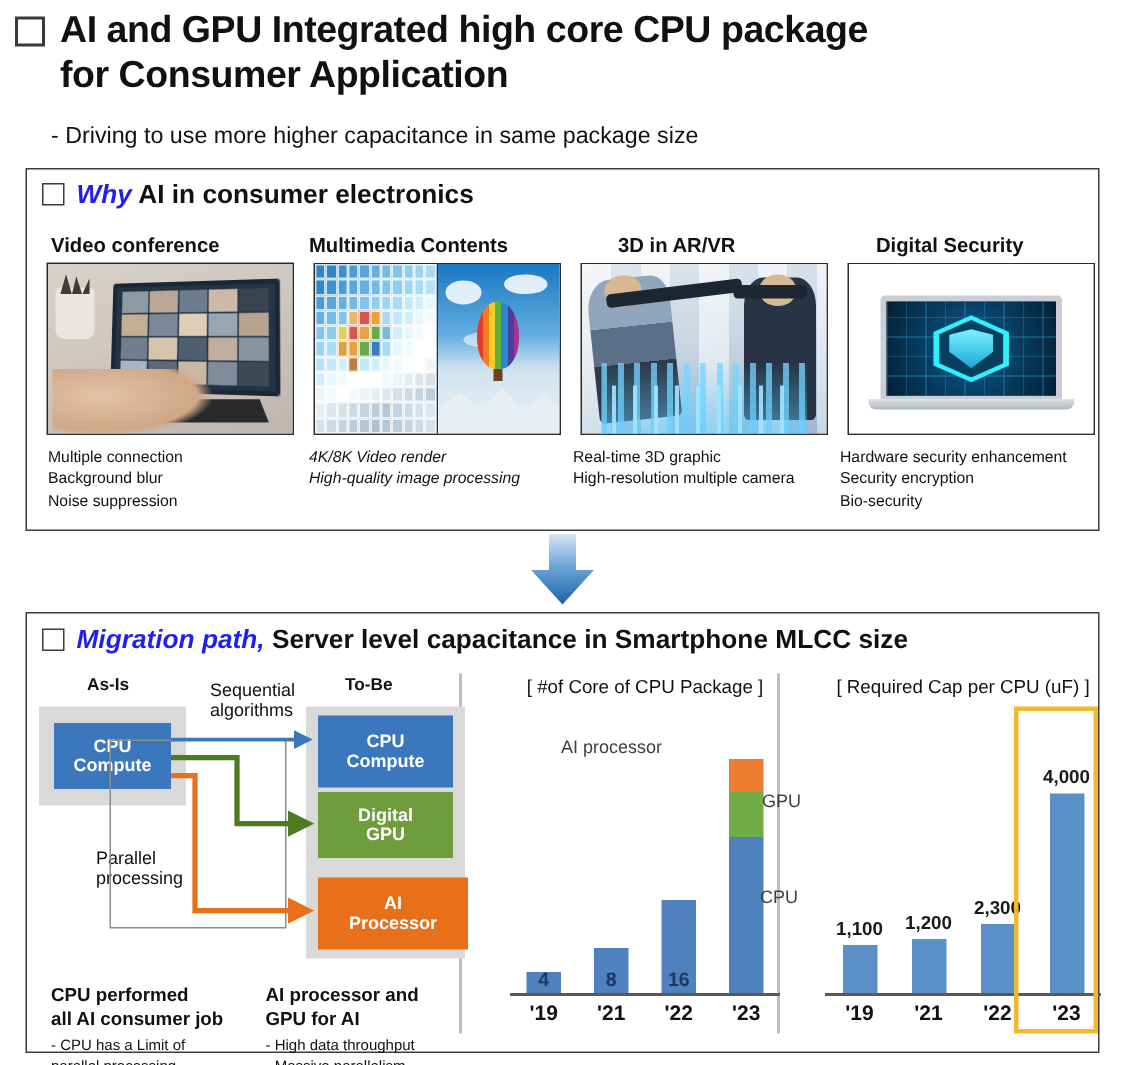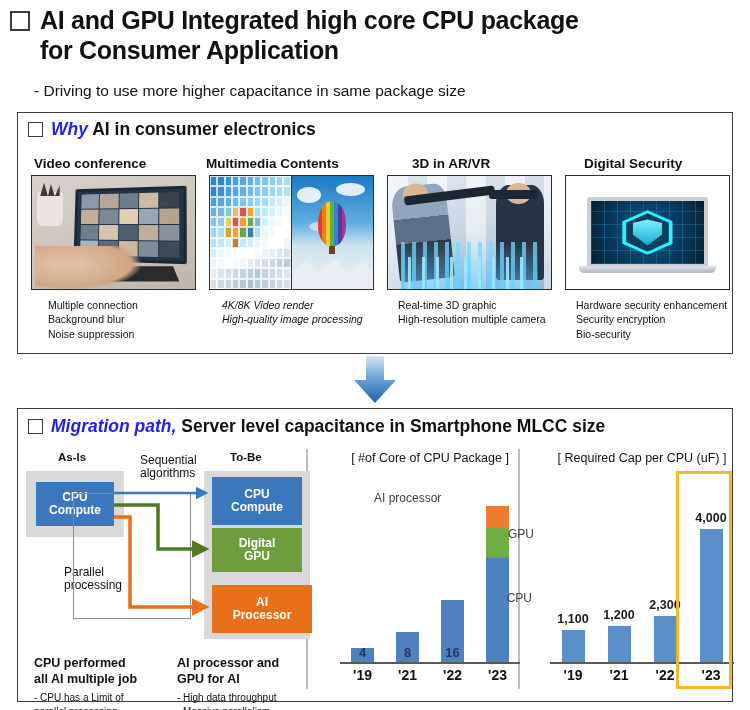--- a/index.html
+++ b/index.html
@@ -35,21 +35,21 @@
   .img-titles > div { font-size:13.5px; font-weight:bold; }
   .it1 { width:178px; padding-left:16px; }
   .it2 { width:178px; padding-left:10px; }
   .it3 { width:178px; padding-left:38px; }
   .it4 { width:180px; padding-left:32px; }
 
   .img-row { position:absolute; top:62px; left:0; width:100%; display:flex; }
   .thumb { width:165px; height:115px; margin-left:13px; border:1px solid #2c2c2c;
            position:relative; overflow:hidden; }
 
-  .caps-row { position:absolute; top:185px; left:16px; width:100%; display:flex; }
+  .caps-row { position:absolute; top:185px; left:0; width:100%; display:flex; }
   .caps { font-size:10.5px; line-height:1.38; }
   .c1 { width:178px; padding-left:14px; }
   .c2 { width:178px; padding-left:10px;font-style:italic; }
   .c3 { width:178px; padding-left:8px; }
   .c4 { width:180px; padding-left:8px; }
 
   
   .ph1 { width:100%; height:100%; background:
       linear-gradient(160deg,#d8d2cc 0%,#cfc8c1 40%,#bdb5ae 100%); }
   .ph1 .laptop { position:absolute; left:24%; top:10%; width:70%; height:66%;
@@ -507,21 +507,21 @@
       </defs>
       <path d="M88,42 L180,42" stroke="#3b77bd" stroke-width="2.5" fill="none" marker-end="url(#mb)"></path>
       <path d="M88,54 L132,54 L132,98 L180,98" stroke="#4e7a22" stroke-width="3.5" fill="none" marker-end="url(#mg)"></path>
       <path d="M88,66 L104,66 L104,156 L180,156" stroke="#e8701a" stroke-width="3.5" fill="none" marker-end="url(#mo)"></path>
     </svg>
 
     <div class="bottom-txt">
       <div class="bt-col">
         <div class="bt-h">
           <div>CPU performed</div>
-          <div>all AI multiple job</div>
+          <div>all AI consumer job</div>
         </div>
         <div class="bt-b">
           <div>- CPU has a Limit of</div>
           <div>   parallel processing</div>
         </div>
       </div>
       <div class="bt-col">
         <div class="bt-h">
           <div>AI processor and</div>
           <div>GPU for AI</div>

